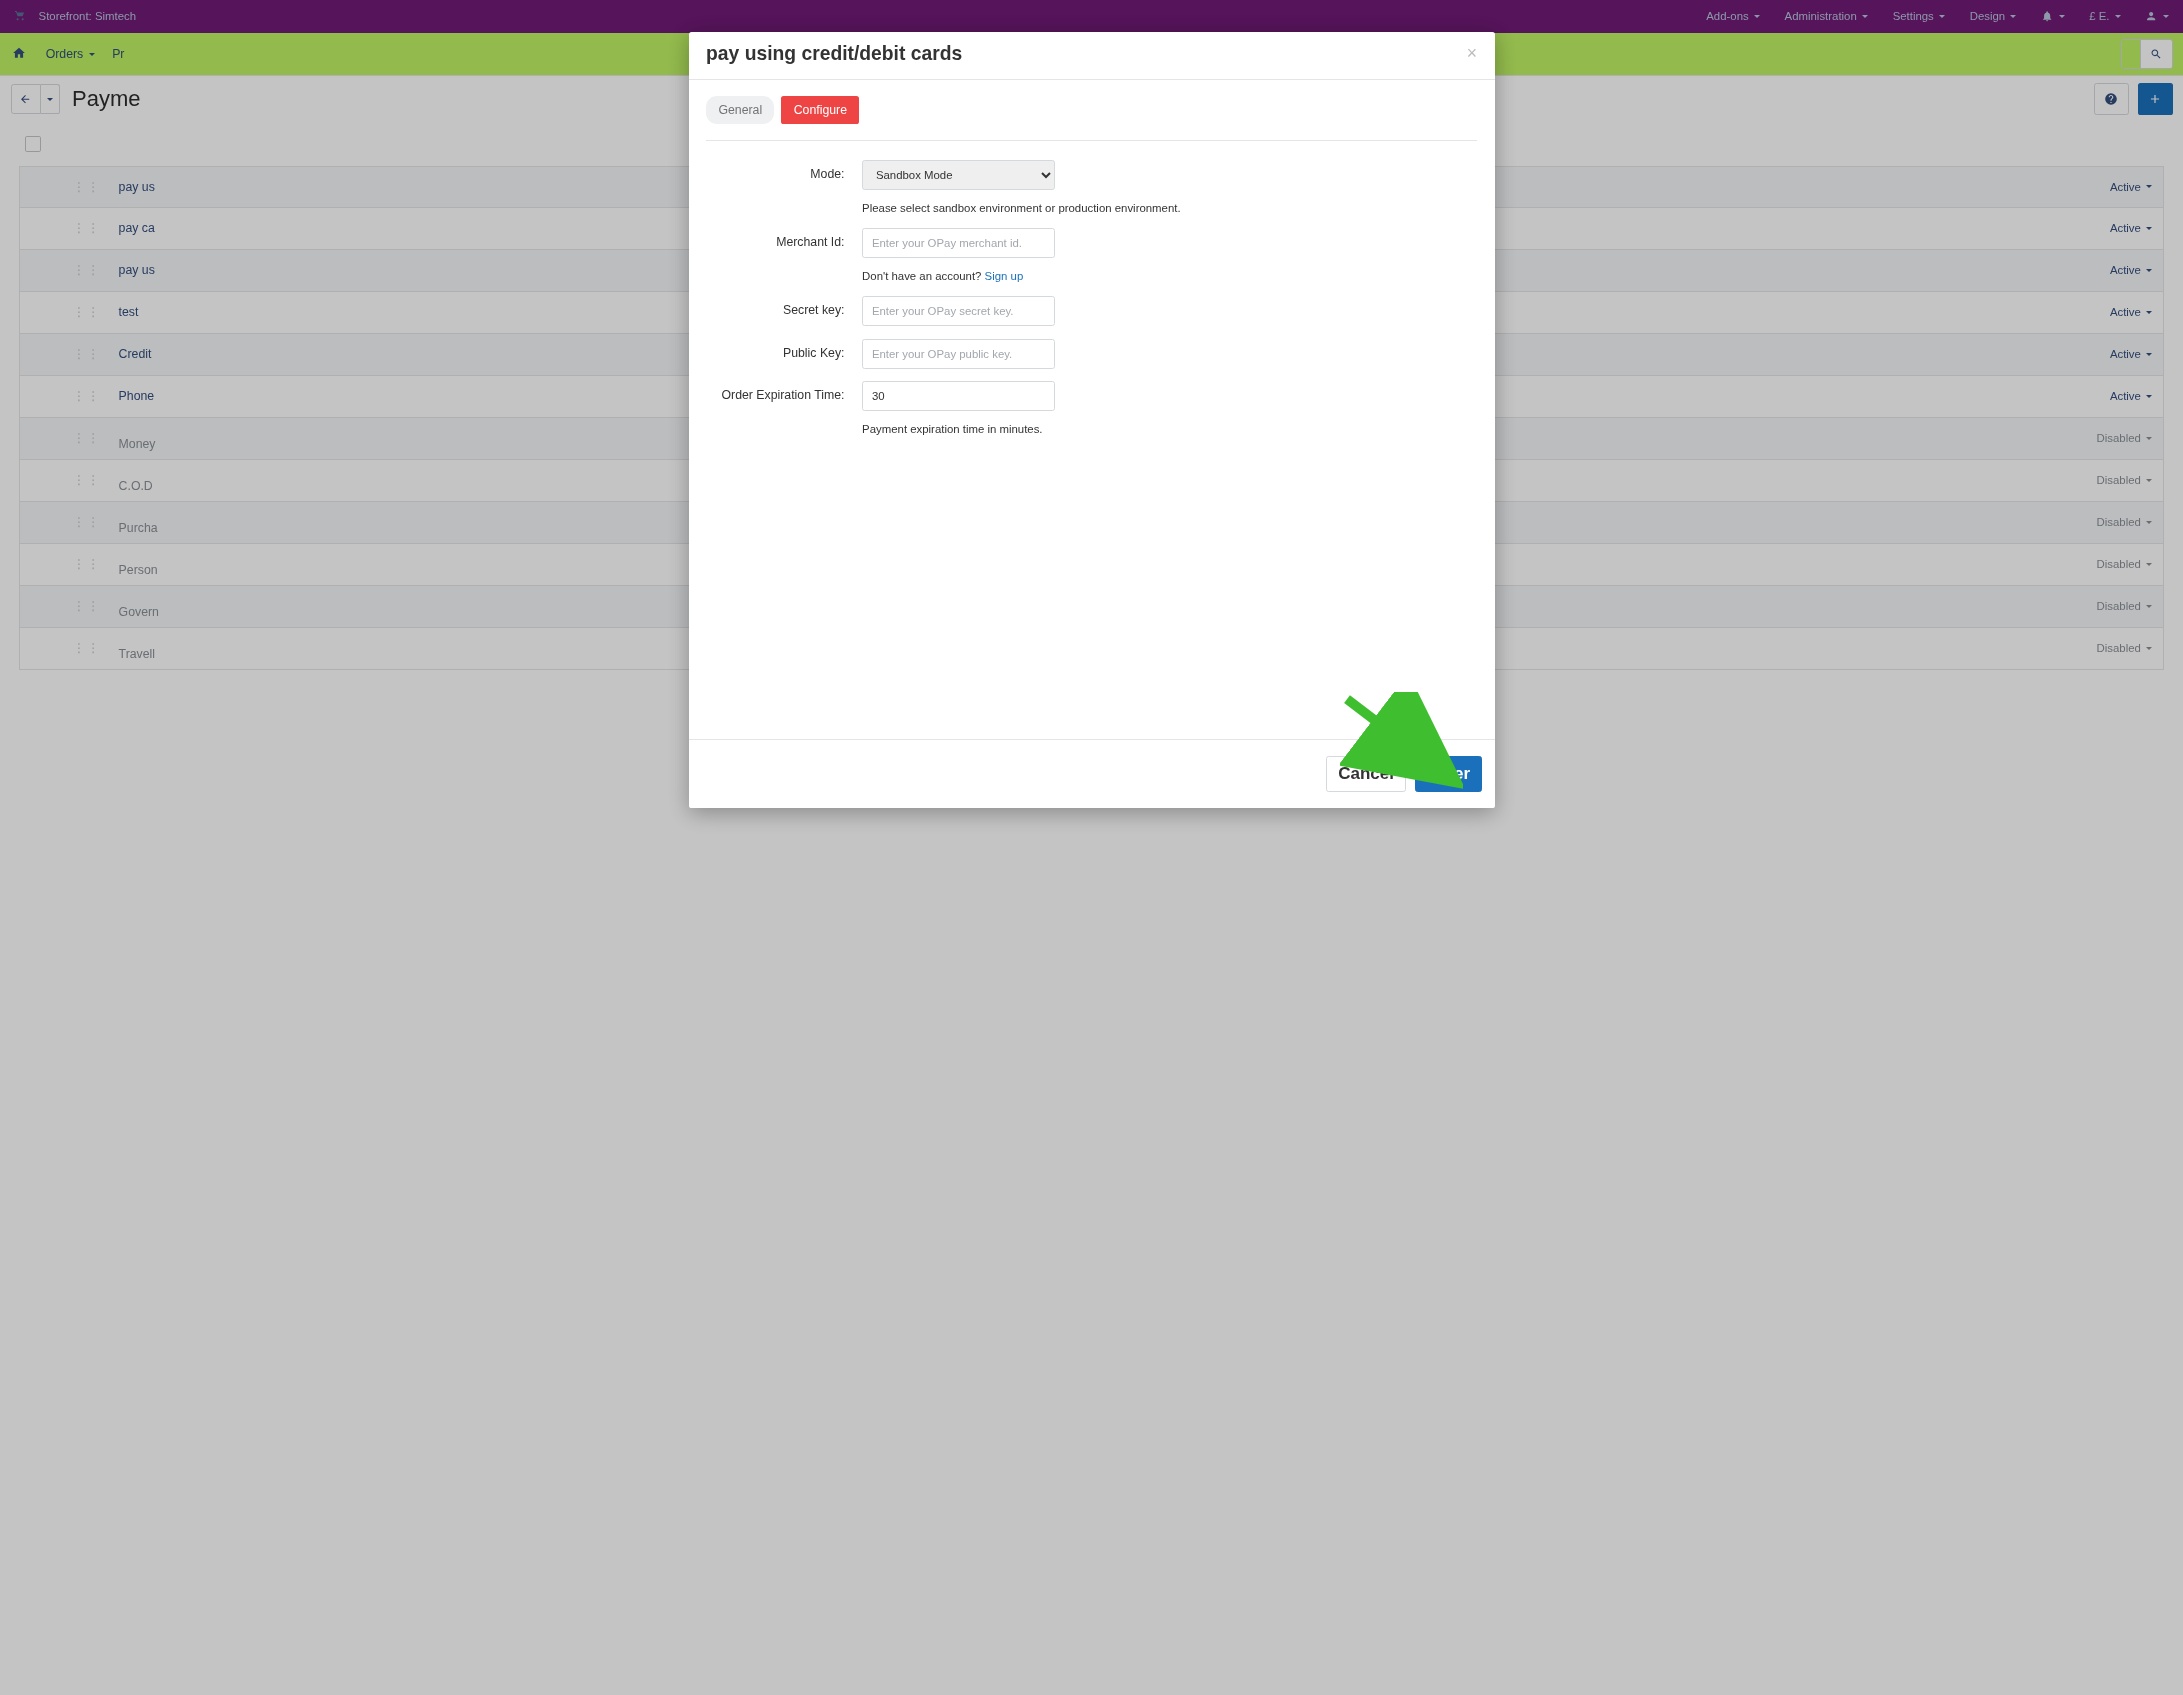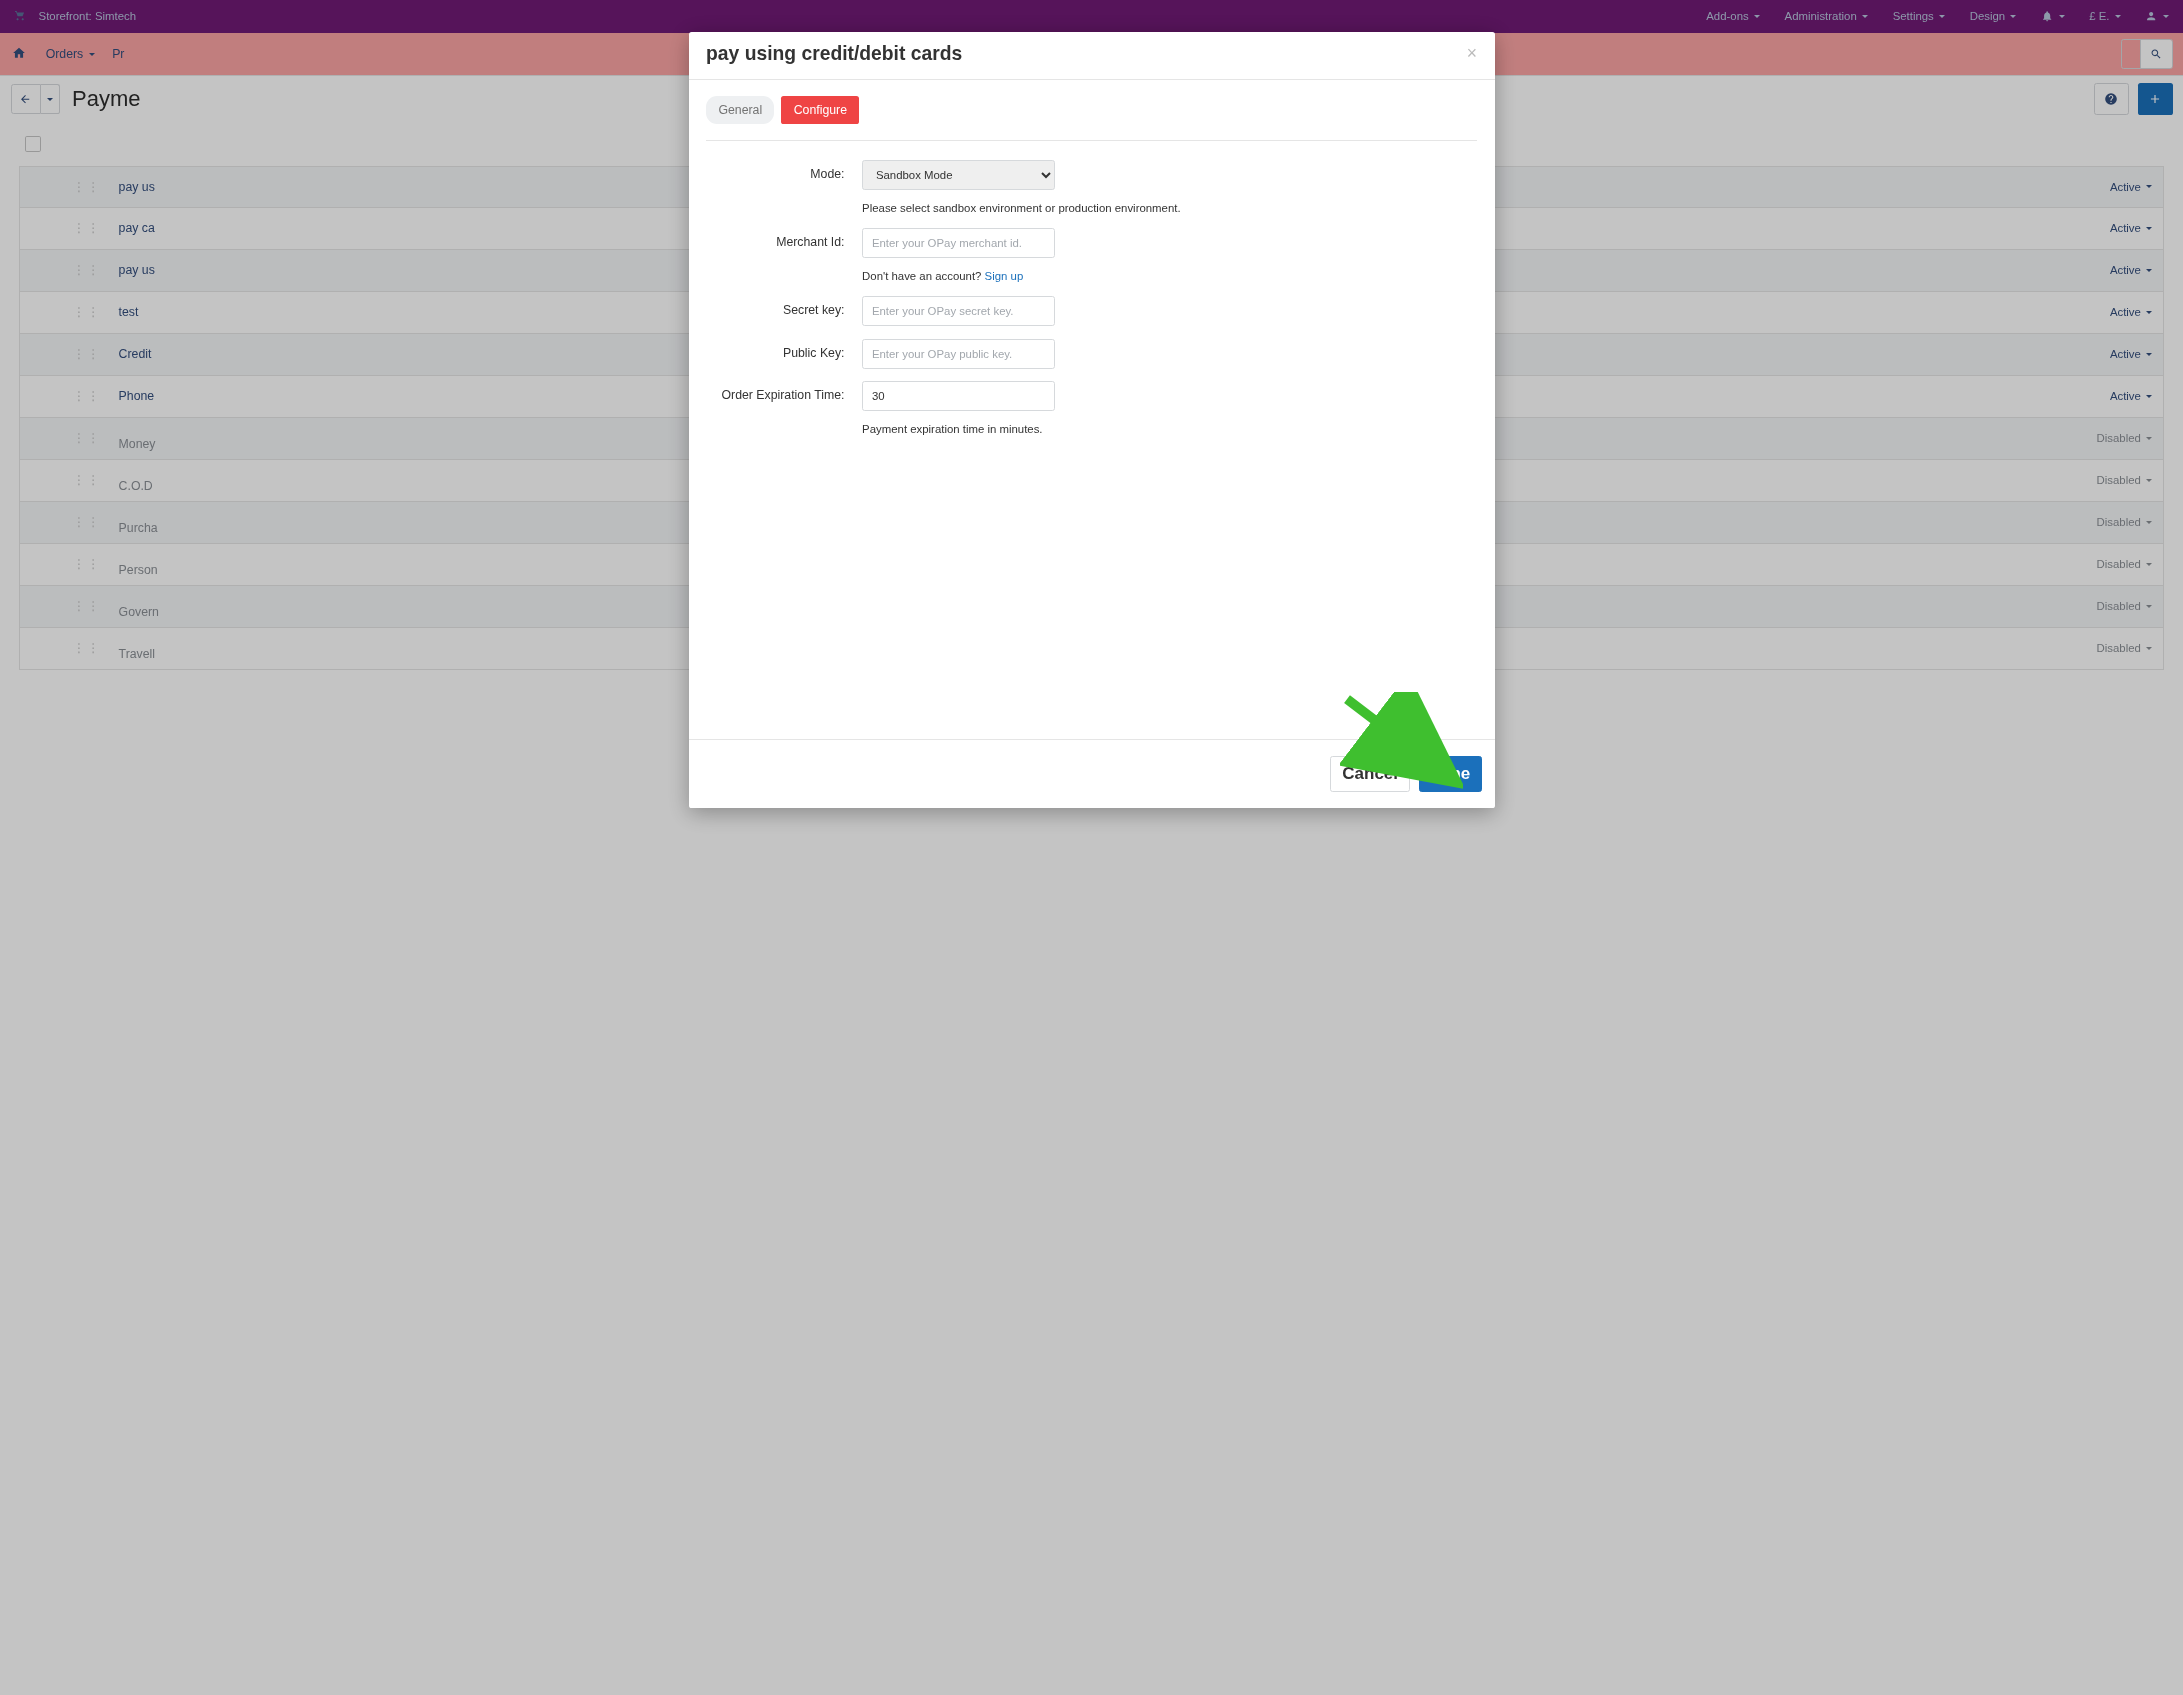--- a/index.html
+++ b/index.html
@@ -7,21 +7,21 @@
 
 
 .topnav { background: #701a75; color: #b8c7de; height: 33px; display: flex; align-items: center; padding: 0 14px; font-size: 11.4px; }
 .topnav .left { display: flex; align-items: center; gap: 12.3px; }
 .topnav .right { margin-left: auto; display: flex; align-items: center; gap: 24.6px; }
 .topnav .cart-icon { color: #5a7098; }
 .topnav a { color: #b8c7de; text-decoration: none; display: inline-flex; align-items: center; gap: 5.3px; cursor: pointer; }
 .caret { width: 0; height: 0; border-left: 3.5px solid transparent; border-right: 3.5px solid transparent; border-top: 3.5px solid currentColor; display: inline-block; }
 
 
-.subheader { background: #fca5a5; border-bottom: 0.9px solid #e5e5e5; height: 43px; display: flex; align-items: center; padding: 0 10.5px; gap: 17.6px; }
+.subheader { background: #bef264; border-bottom: 0.9px solid #e5e5e5; height: 43px; display: flex; align-items: center; padding: 0 10.5px; gap: 17.6px; }
 .home-icon { color: #334e7d; width: 17.6px; text-align: center; }
 .subheader a.menu { color: #334e7d; text-decoration: none; font-size: 12.3px; display: inline-flex; align-items: center; gap: 5.3px; cursor: pointer; }
 .search-wrap { margin-left: auto; display: flex; align-items: center; }
 .search-box { display: flex; align-items: center; border: 0.9px solid #d6d9dc; border-radius: 2.6px; overflow: hidden; height: 30px; }
 .search-input { border: none; padding: 0 8.8px; height: 100%; width: 0.9px; visibility: hidden; }
 .search-btn { width: 32px; height: 30px; border: none; border-left: 0.9px solid #d6d9dc; background: #fff; color: #334e7d; cursor: pointer; display: flex; align-items: center; justify-content: center; }
 
 
 .titlebar { display: flex; align-items: center; padding: 7px 10.5px 14px; gap: 12.3px; }
 .back-group { display: flex; }
@@ -303,17 +303,17 @@
     <div class="modal-footer" style="position:relative;">
       <svg class="arrow-svg" width="123" height="97" viewBox="0 0 140 110" style="right:32px; bottom:19.3px;">
         <defs>
           <marker id="ah" markerWidth="12" markerHeight="12" refX="8" refY="6" orient="auto">
             <path d="M0,0 L12,6 L0,12 Z" fill="#3fbf2f"></path>
           </marker>
         </defs>
         <line x1="8" y1="8" x2="108" y2="84" stroke="#3fbf2f" stroke-width="11" marker-end="url(#ah)"></line>
       </svg>
       <button class="btn btn-default">Cancel</button>
-      <button class="btn btn-primary">Time</button>
+      <button class="btn btn-primary">Enter</button>
     </div>
   </div>
 </div>
 
 
 </body></html>

